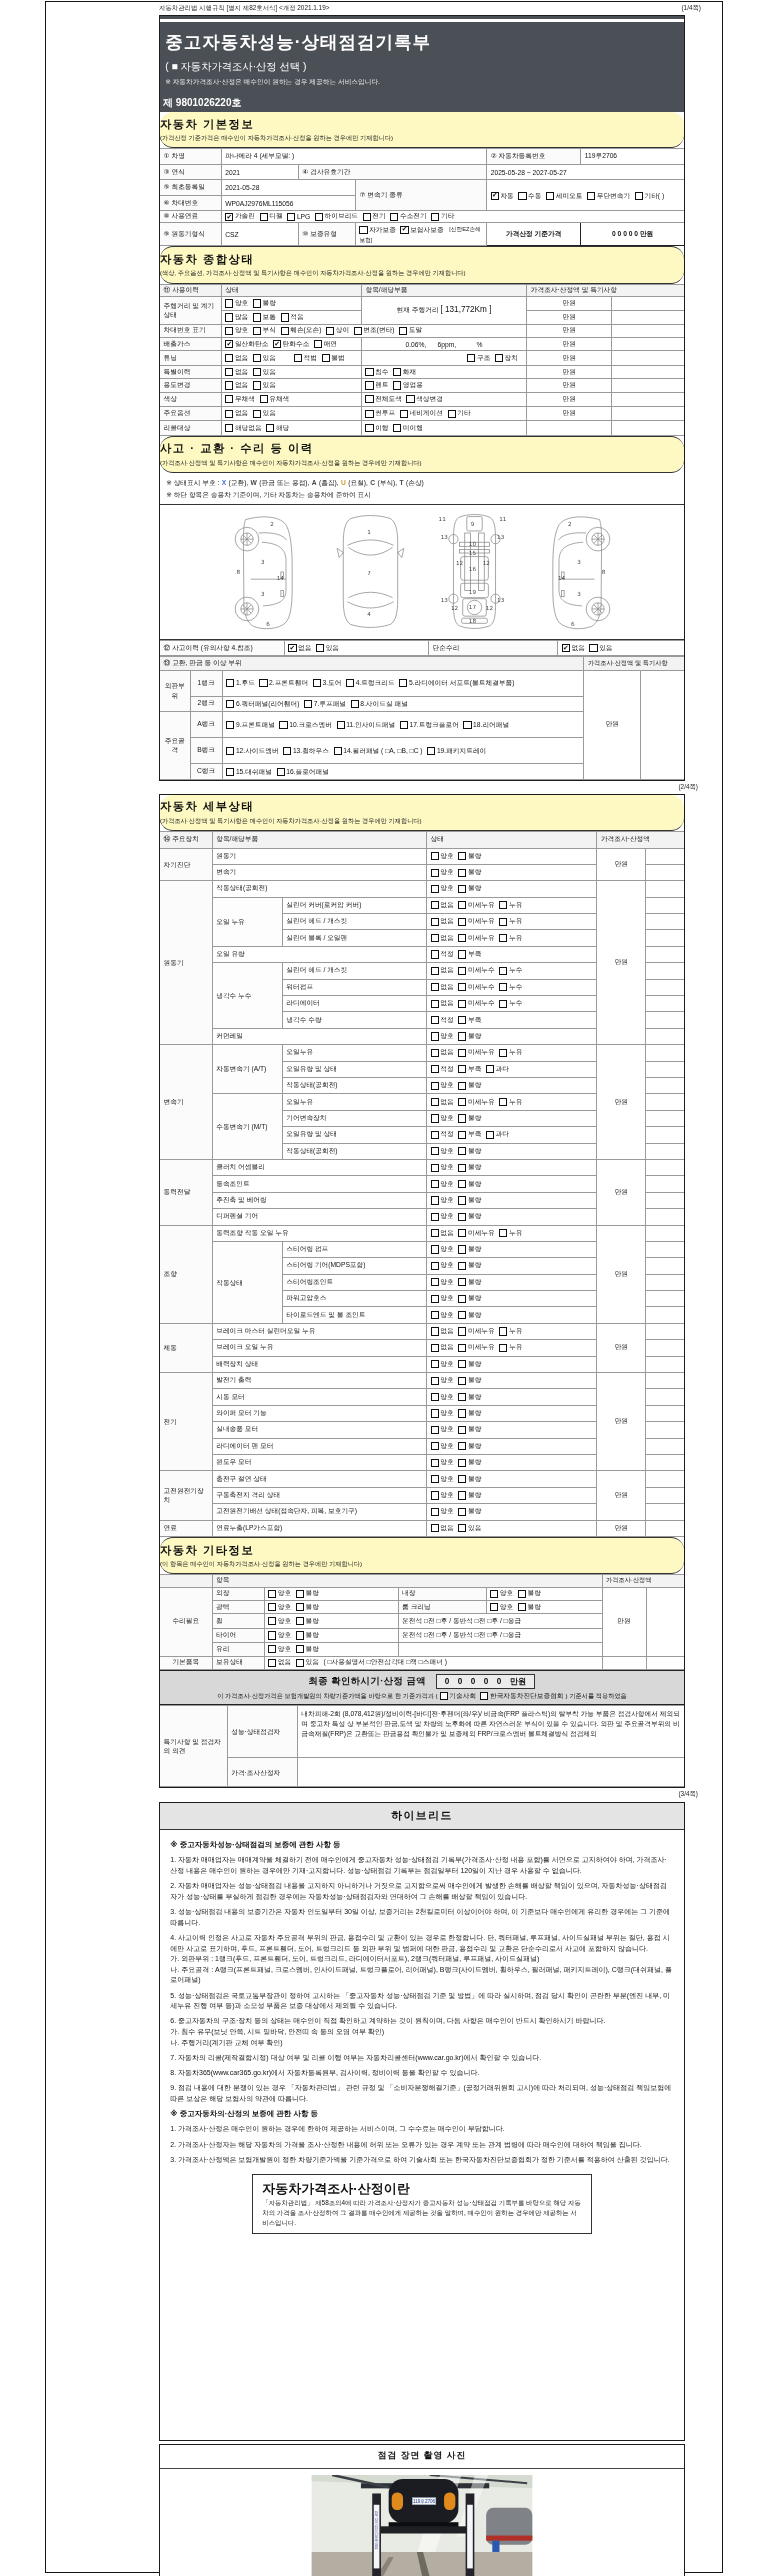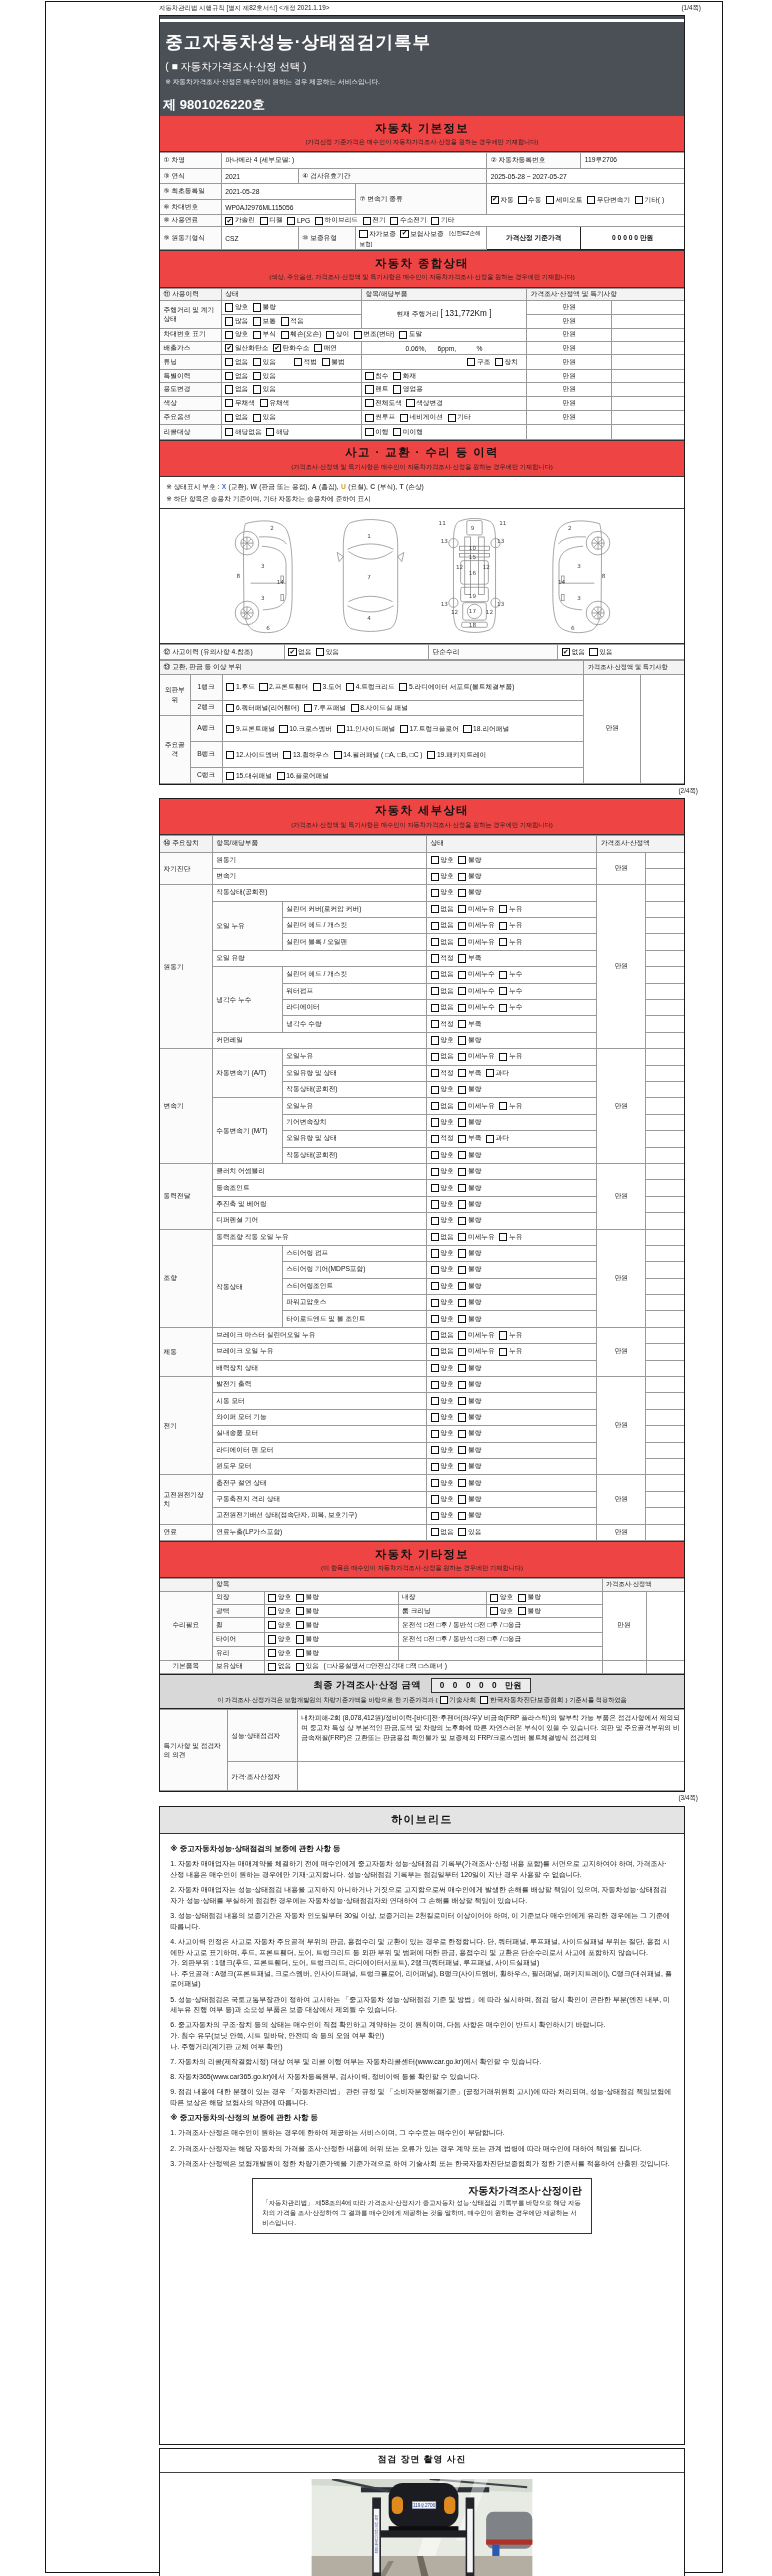--- a/index.html
+++ b/index.html
@@ -11,23 +11,23 @@
   .pagemark{width:539px;text-align:right;font-size:6.4px;color:#222;margin:2.1px 0;}
   .pagebox{width:526px;border:1.5px solid #1c1c1c;box-sizing:border-box;background:#fff;}
   
   .darkwrap{background:#4b4f56;}
   .dstrip{height:3.1px;background:#4b4f56}
   .wstrip{height:3.6px;background:#fff}
   .darkhdr{color:#fff;text-align:left;padding:8.2px 5.2px 3.1px;}
   .doc-title{font-size:17.5px;font-weight:bold;letter-spacing:1px;}
   .doc-select{font-size:10.3px;margin-top:5.7px;}
   .doc-select-note{font-size:6.7px;margin-top:3.6px;color:#eef0f2;}
-  .doc-no{color:#fff;text-align:left;font-size:13px;font-weight:bold;padding:6.2px 3.1px 2.1px;}
+  .doc-no{color:#fff;text-align:left;font-size:10px;font-weight:bold;padding:6.2px 3.1px 2.1px;}
   
-  .sechdr{background:#ef4444;text-align:center;padding:4.6px 0 4.1px;border-bottom:0.5px solid #333;}
+  .sechdr{background:#fef9c3;padding:4.6px 0 4.1px;border-bottom:0.5px solid #333;border-radius:13px;}
   .sechdr.bt{border-top:0.5px solid #333}
   .st{font-size:11.3px;font-weight:bold;letter-spacing:1.5px;}
   .sn{font-size:6.2px;margin-top:2.6px;color:#222;}
   
   table{border-collapse:collapse;table-layout:fixed;width:100%;}
   td{border:0.5px solid #9a9a9a;font-size:6.7px;padding:1px 3.6px;vertical-align:middle;overflow:hidden;white-space:nowrap;}
   td.wrap{white-space:normal;line-height:1.45}
   tr{height:15.5px}
   .lab{background:#fbfbfb;}
   .cen{text-align:center}
@@ -62,21 +62,21 @@
             font-size:8.2px;font-weight:bold;letter-spacing:3.1px;}
   .fp2{font-size:6.2px;margin-top:2.6px;}
   .fp2 .cb{margin:0 2.1px;}
   
   .ntitle{background:#e4e4e4;text-align:center;font-size:10.8px;font-weight:bold;letter-spacing:1.5px;
           padding:6.2px 0;border-bottom:0.5px solid #333;}
   .nbody{padding:7.2px 10.3px 3.1px;}
   .nsub{font-size:7.5px;font-weight:bold;margin:3.1px 0 5.2px;}
   .nitem{font-size:7px;line-height:1.52;margin-bottom:4.6px;white-space:pre-line;text-align:left;}
   .defbox{width:340px;margin:8.2px auto 7.2px;border:1px solid #333;padding:5.2px 9.3px;box-sizing:border-box;}
-  .deftitle{text-align:right;font-weight:bold;font-size:10px;margin-bottom:0;}
+  .deftitle{text-align:left;font-weight:bold;font-size:13px;margin-bottom:0;}
   .deftext{font-size:6.4px;line-height:1.55;}
   
   .ptitle{text-align:center;font-weight:bold;font-size:8.8px;letter-spacing:1px;padding:5.7px 0;border-bottom:0.5px solid #444;}
   .pwrap{display:flex;flex-direction:column;align-items:center;gap:4.1px;padding:6.2px 0;}
   .noticefix{height:639px;overflow:hidden;}
 </style>
 </head>
 <body>
 
 <div class="frame">
@@ -1294,21 +1294,21 @@
                   <span class="cl">있음</span>
                 </span></span><span>( □사용설명서  □안전삼각대  □잭  □스패너 )</span></td>
         <td></td>
         <td></td>
       </tr>
     </tbody>
       </table>
 
     <div class="finalbar">
       <div>
-        <span class="fp1">최종 가격조사·산정 금액</span>
+        <span class="fp1">최종 확인하시기·산정 금액</span>
         <span class="fpdigits"><span>0  0  0  0  0</span> <span style="letter-spacing:0">만원</span></span>
       </div>
       <div class="fp2">
         <span>이 가격조사·산정가격은 보험개발원의 차량기준가액을 바탕으로 한 기준가격과 (</span><span><span class="cb">
               <span class="bx"></span>
               <span class="cl">기술사회</span>
             </span><span class="cb">
               <span class="bx"></span>
               <span class="cl">한국자동차진단보증협회</span>
             </span></span><span>) 기준서를 적용하였음</span>

